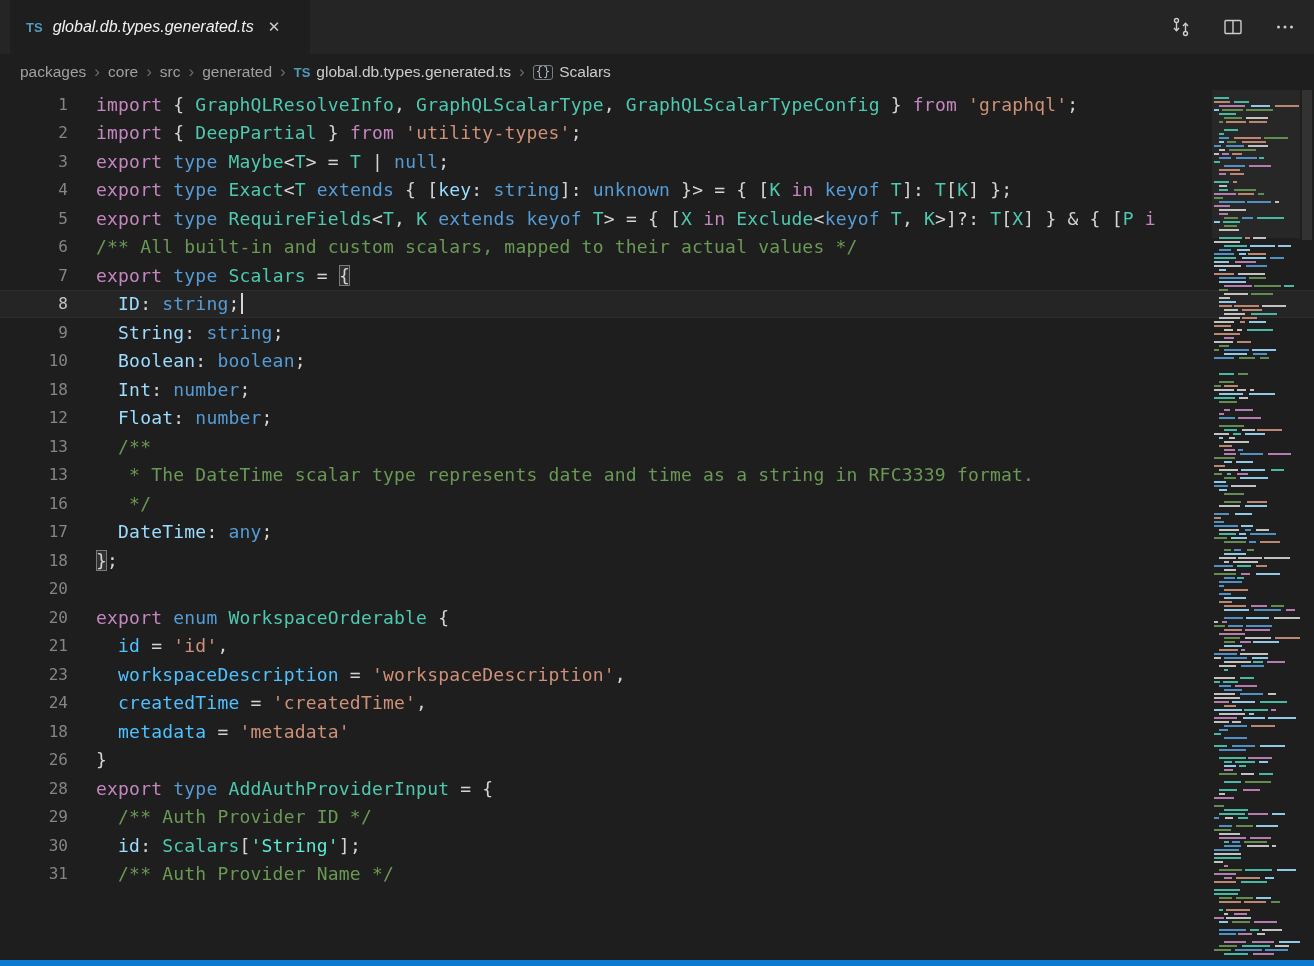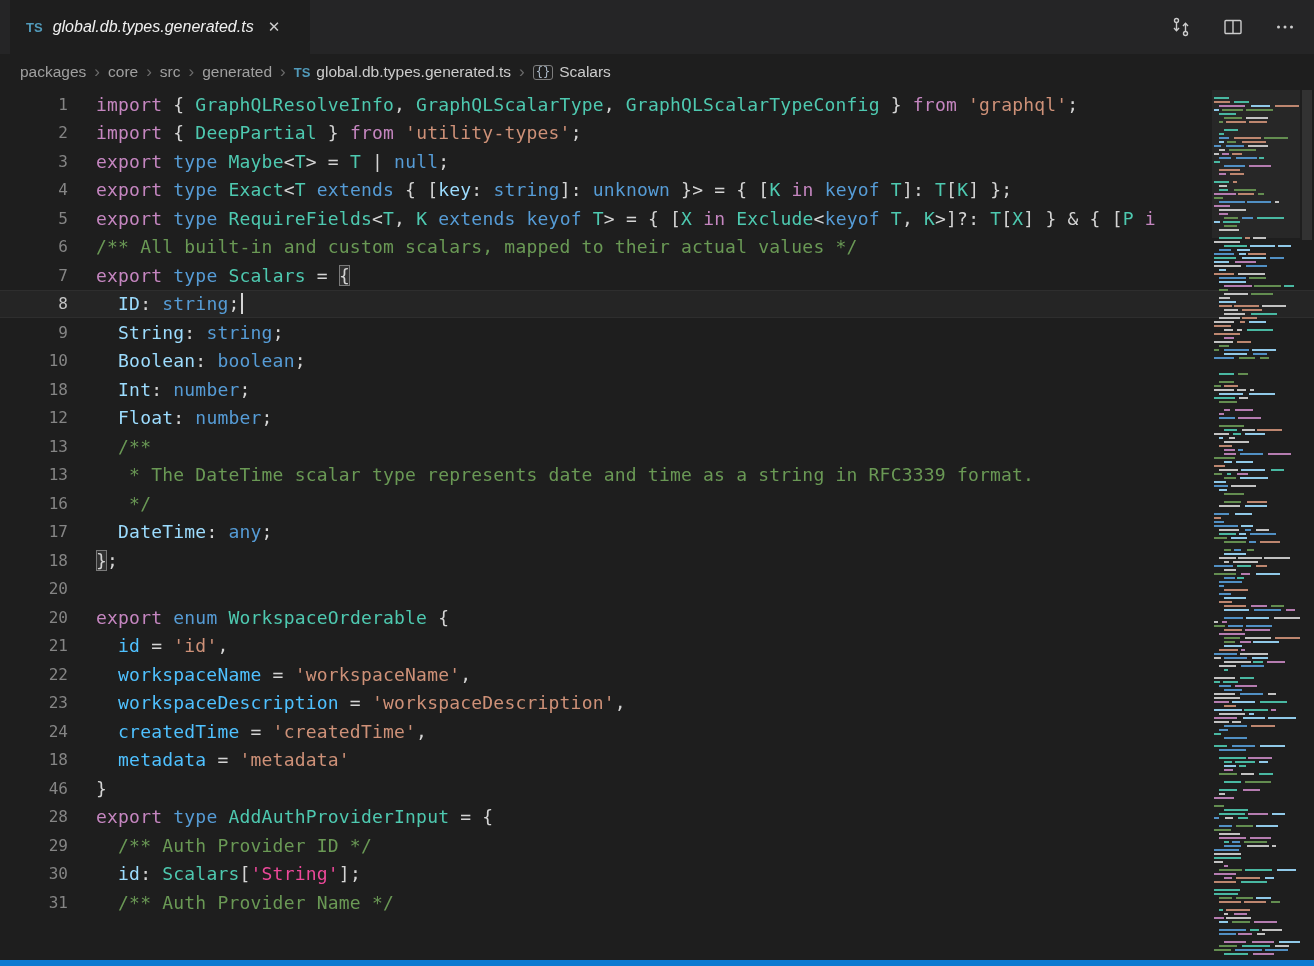--- a/index.html
+++ b/index.html
@@ -192,50 +192,46 @@
       </div>
       <div class="row">
         <div class="ln">20</div>
         <div class="code"><span style="color: rgb(197, 134, 192);">export</span><span style="color: rgb(212, 212, 212);"> </span><span style="color: rgb(86, 156, 214);">enum</span><span style="color: rgb(212, 212, 212);"> </span><span style="color: rgb(78, 201, 176);">WorkspaceOrderable</span><span style="color: rgb(212, 212, 212);"> {</span></div>
       </div>
       <div class="row">
         <div class="ln">21</div>
         <div class="code"><span style="color: rgb(212, 212, 212);">  </span><span style="color: rgb(79, 193, 255);">id</span><span style="color: rgb(212, 212, 212);"> = </span><span style="color: rgb(206, 145, 120);">'id'</span><span style="color: rgb(212, 212, 212);">,</span></div>
       </div>
       <div class="row">
-        <div class="ln">22</div>
-        <div class="code"><span style="color: rgb(212, 212, 212);">  </span><span style="color: rgb(79, 193, 255);">workspaceName</span><span style="color: rgb(212, 212, 212);"> = </span><span style="color: rgb(206, 145, 120);">'workspaceName'</span><span style="color: rgb(212, 212, 212);">,</span></div>
-      </div>
-      <div class="row">
         <div class="ln">23</div>
         <div class="code"><span style="color: rgb(212, 212, 212);">  </span><span style="color: rgb(79, 193, 255);">workspaceDescription</span><span style="color: rgb(212, 212, 212);"> = </span><span style="color: rgb(206, 145, 120);">'workspaceDescription'</span><span style="color: rgb(212, 212, 212);">,</span></div>
       </div>
       <div class="row">
         <div class="ln">24</div>
         <div class="code"><span style="color: rgb(212, 212, 212);">  </span><span style="color: rgb(79, 193, 255);">createdTime</span><span style="color: rgb(212, 212, 212);"> = </span><span style="color: rgb(206, 145, 120);">'createdTime'</span><span style="color: rgb(212, 212, 212);">,</span></div>
       </div>
       <div class="row">
         <div class="ln">18</div>
         <div class="code"><span style="color: rgb(212, 212, 212);">  </span><span style="color: rgb(79, 193, 255);">metadata</span><span style="color: rgb(212, 212, 212);"> = </span><span style="color: rgb(206, 145, 120);">'metadata'</span></div>
       </div>
       <div class="row">
-        <div class="ln">46</div>
+        <div class="ln">26</div>
         <div class="code"><span style="color: rgb(212, 212, 212);">}</span></div>
       </div>
       <div class="row">
         <div class="ln">28</div>
         <div class="code"><span style="color: rgb(197, 134, 192);">export</span><span style="color: rgb(212, 212, 212);"> </span><span style="color: rgb(86, 156, 214);">type</span><span style="color: rgb(212, 212, 212);"> </span><span style="color: rgb(78, 201, 176);">AddAuthProviderInput</span><span style="color: rgb(212, 212, 212);"> = {</span></div>
       </div>
       <div class="row">
         <div class="ln">29</div>
         <div class="code"><span style="color: rgb(212, 212, 212);">  </span><span style="color: rgb(106, 153, 85);">/** Auth Provider ID */</span></div>
       </div>
       <div class="row">
         <div class="ln">30</div>
-        <div class="code"><span style="color: rgb(212, 212, 212);">  </span><span style="color: rgb(156, 220, 254);">id</span><span style="color: rgb(212, 212, 212);">: </span><span style="color: rgb(78, 201, 176);">Scalars</span><span style="color: rgb(212, 212, 212);">[</span><span style="color: #ec4899;">'String'</span><span style="color: rgb(212, 212, 212);">];</span></div>
+        <div class="code"><span style="color: rgb(212, 212, 212);">  </span><span style="color: rgb(156, 220, 254);">id</span><span style="color: rgb(212, 212, 212);">: </span><span style="color: rgb(78, 201, 176);">Scalars</span><span style="color: rgb(212, 212, 212);">[</span><span style="color: #5eead4;">'String'</span><span style="color: rgb(212, 212, 212);">];</span></div>
       </div>
       <div class="row">
         <div class="ln">31</div>
         <div class="code"><span style="color: rgb(212, 212, 212);">  </span><span style="color: rgb(106, 153, 85);">/** Auth Provider Name */</span></div>
       </div>
     </div>
   <div class="minimap">
     <div class="mm-slider"></div>
     <div>
         <div class="mm-row"></div>

